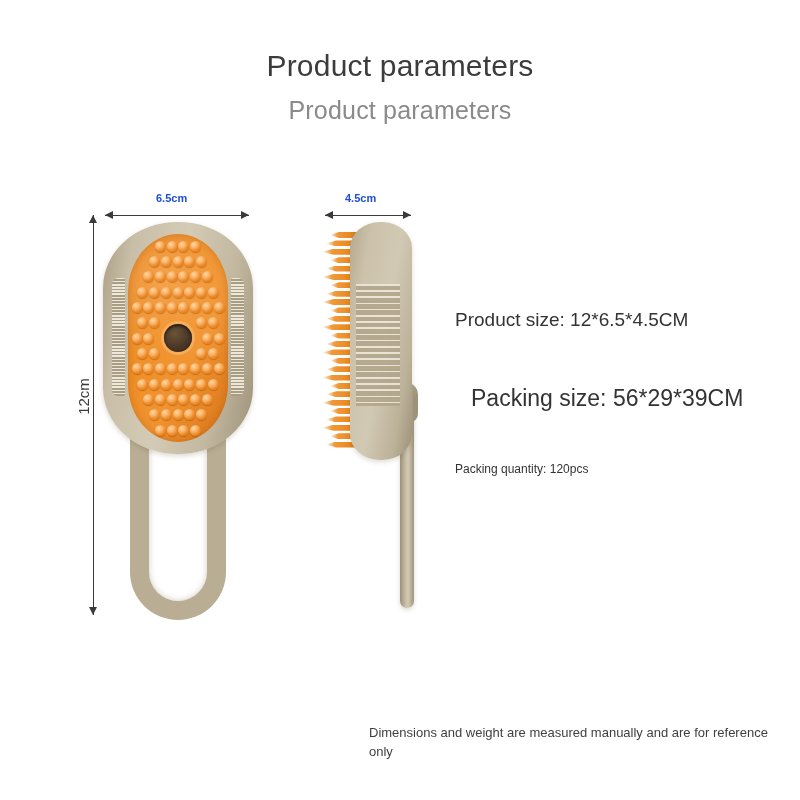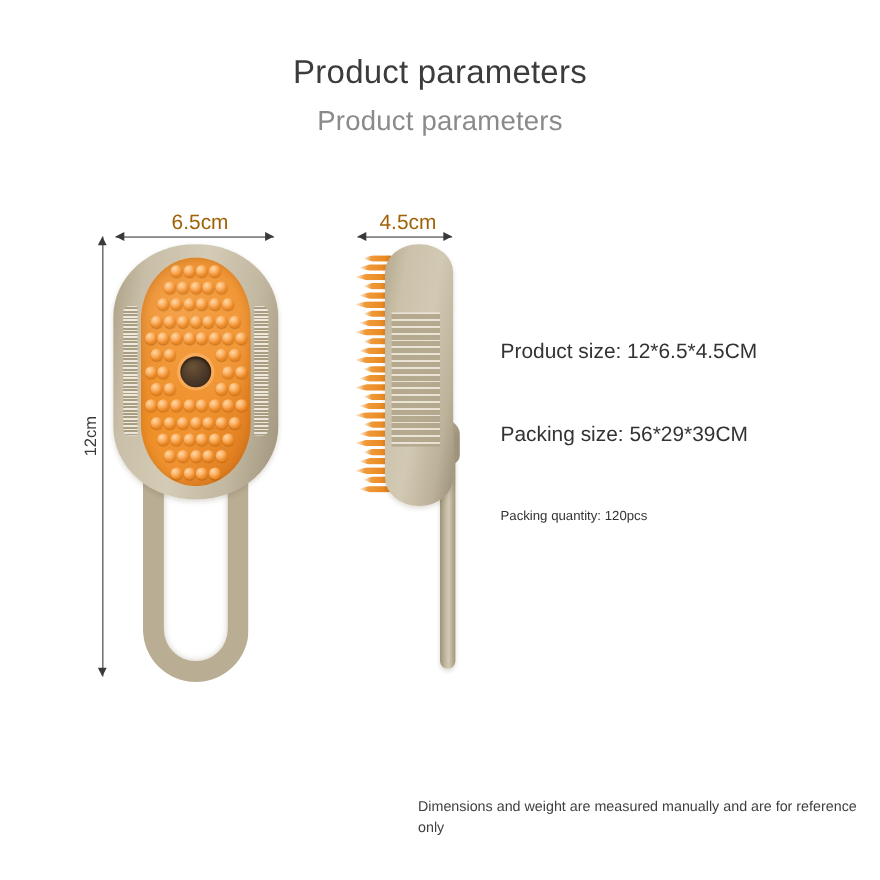--- a/index.html
+++ b/index.html
@@ -42,23 +42,24 @@
     text-align: center;
     font-size: 25px;
     line-height: 32px;
     color: #8a8a8a;
     letter-spacing: 0.2px;
   }
 
   
   .dim-label {
     position: absolute;
-    font-size: 19px;
-    color: #a16207;
+    font-size: 11px;
+    color: #1d4ed8;
     white-space: nowrap;
+    font-weight: bold;
   }
   .dim-h {
     position: absolute;
     height: 9px;
   }
   .dim-h .line {
     position: absolute;
     left: 0; right: 0;
     top: 4px;
     height: 1px;
@@ -260,27 +261,27 @@
   }
 
   
   .spec {
     position: absolute;
     left: 455px;
     color: #333333;
     white-space: nowrap;
   }
   .spec-1 { top: 309px; font-size: 19px; }
-  .spec-2 { top: 385px; font-size: 19px; }
+  .spec-2 { top: 385px; font-size: 23px; margin-left: 16px; }
   .spec-3 { top: 462px; font-size: 12px; }
 
   
   .footer {
     position: absolute;
-    left: 380px;
+    left: 369px;
     top: 723px;
     width: 400px;
     font-size: 13px;
     line-height: 19px;
     color: #3f3f3f;
   }
 </style>
 </head>
 <body>
 

